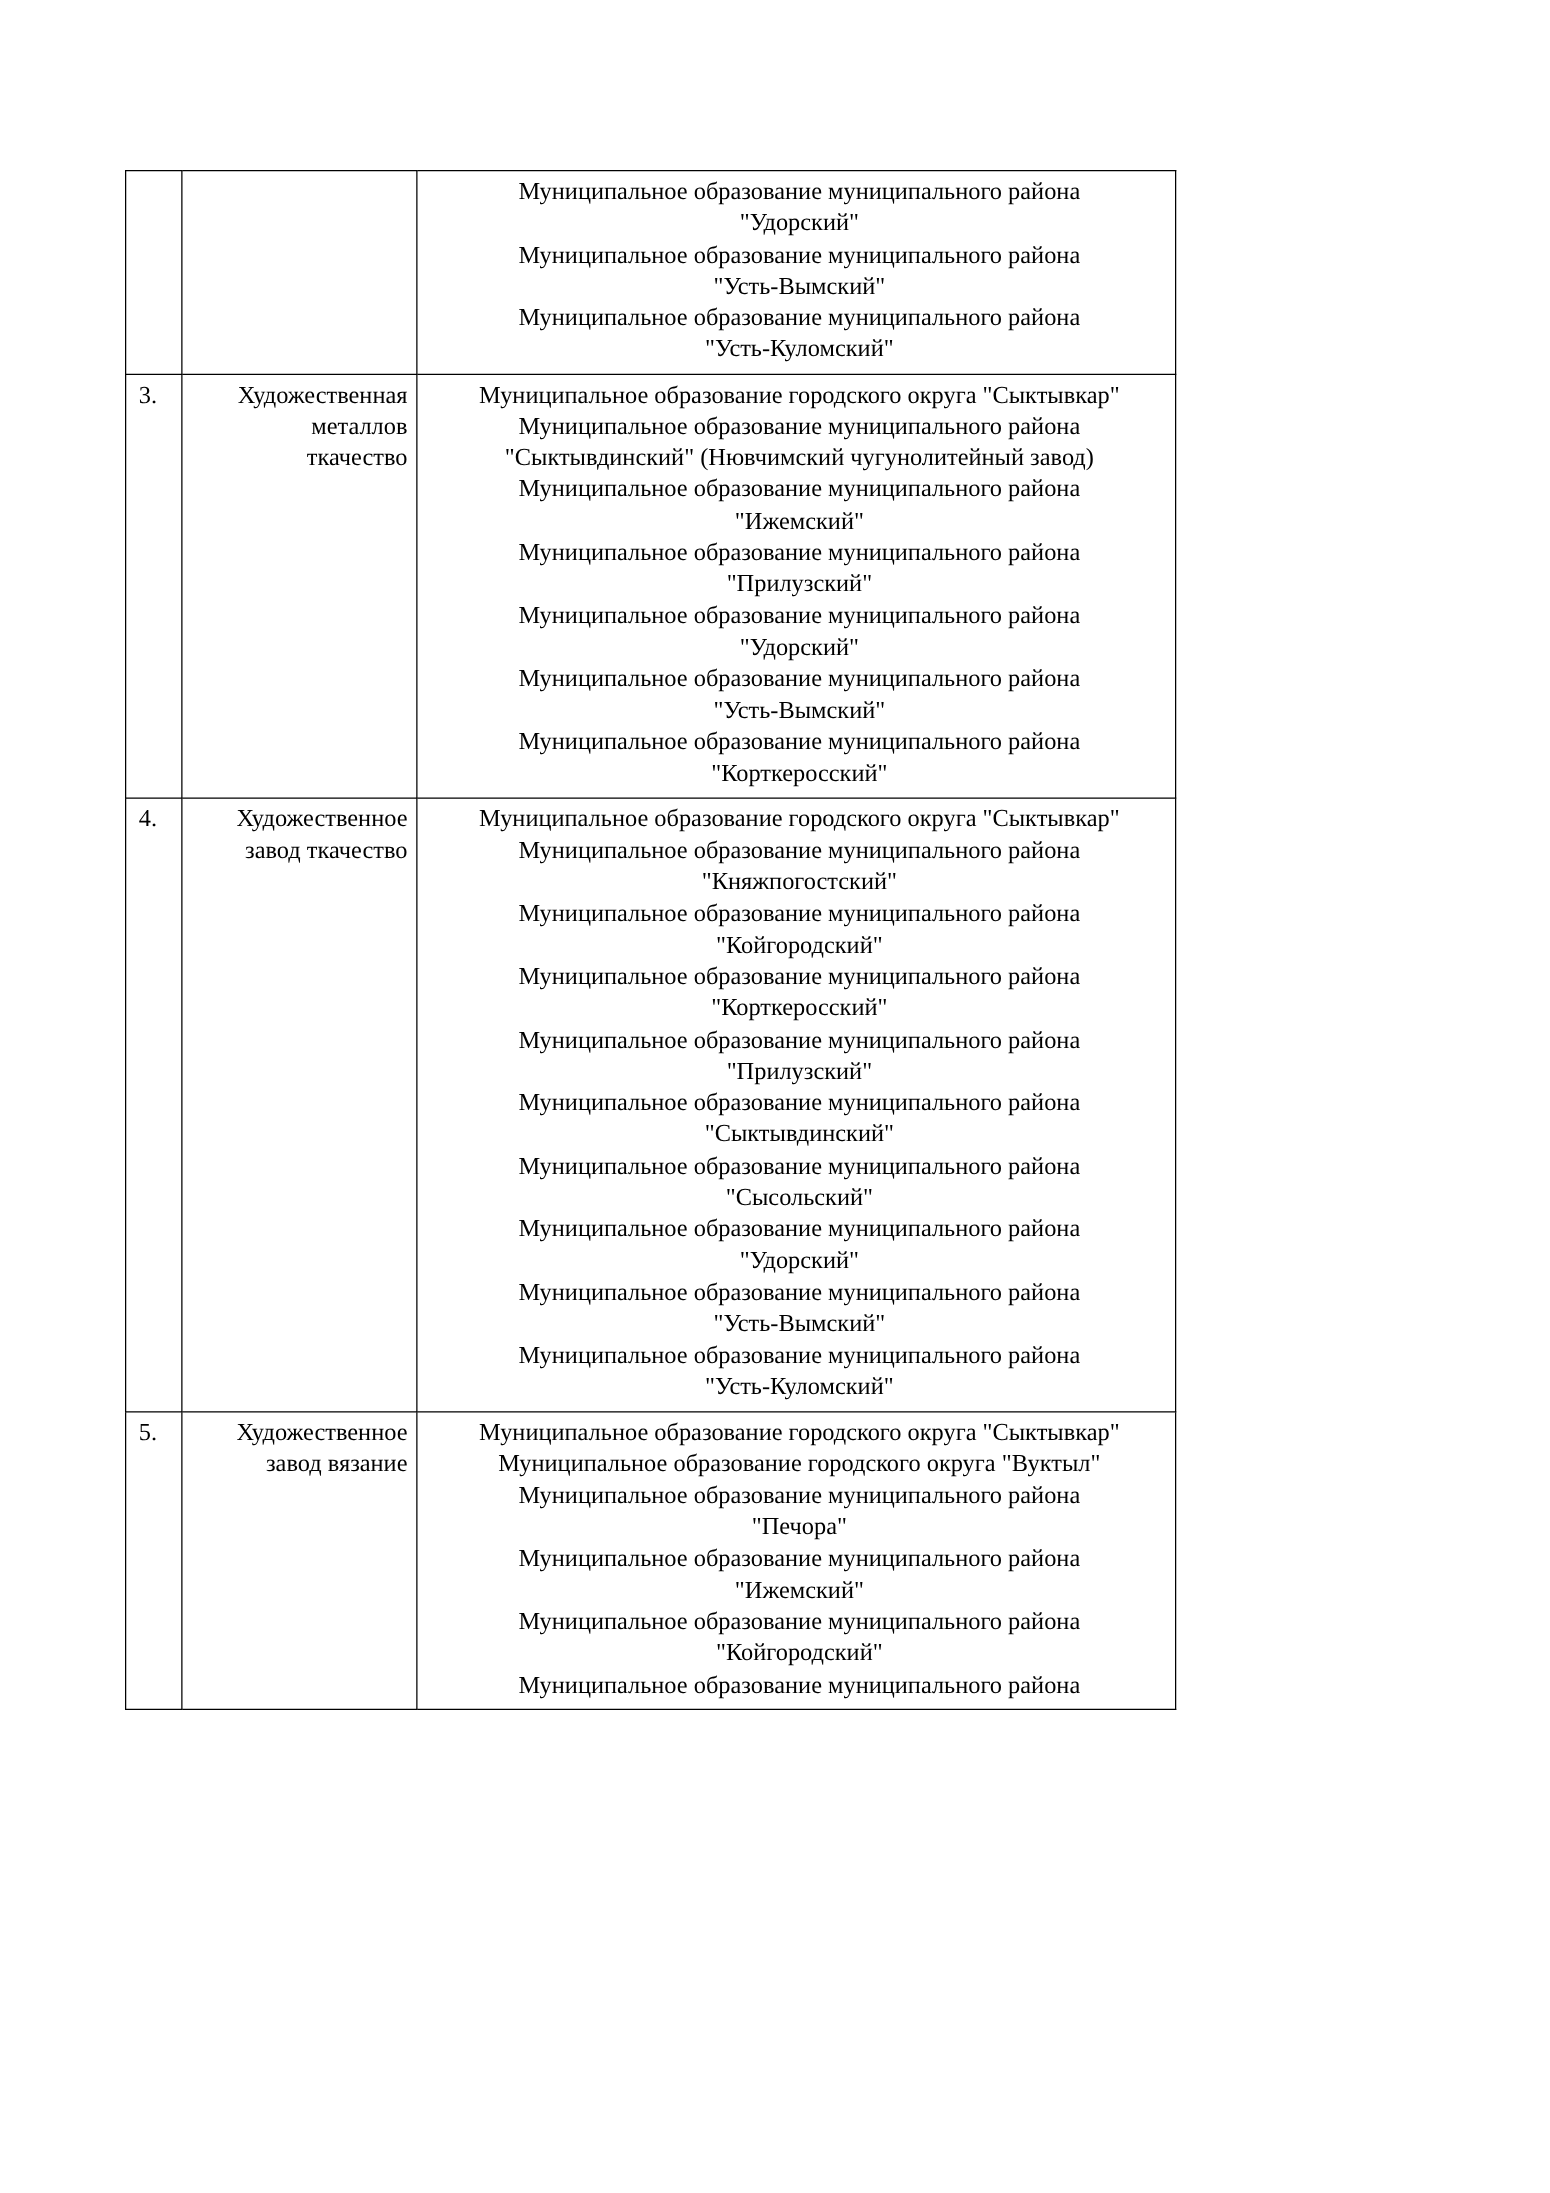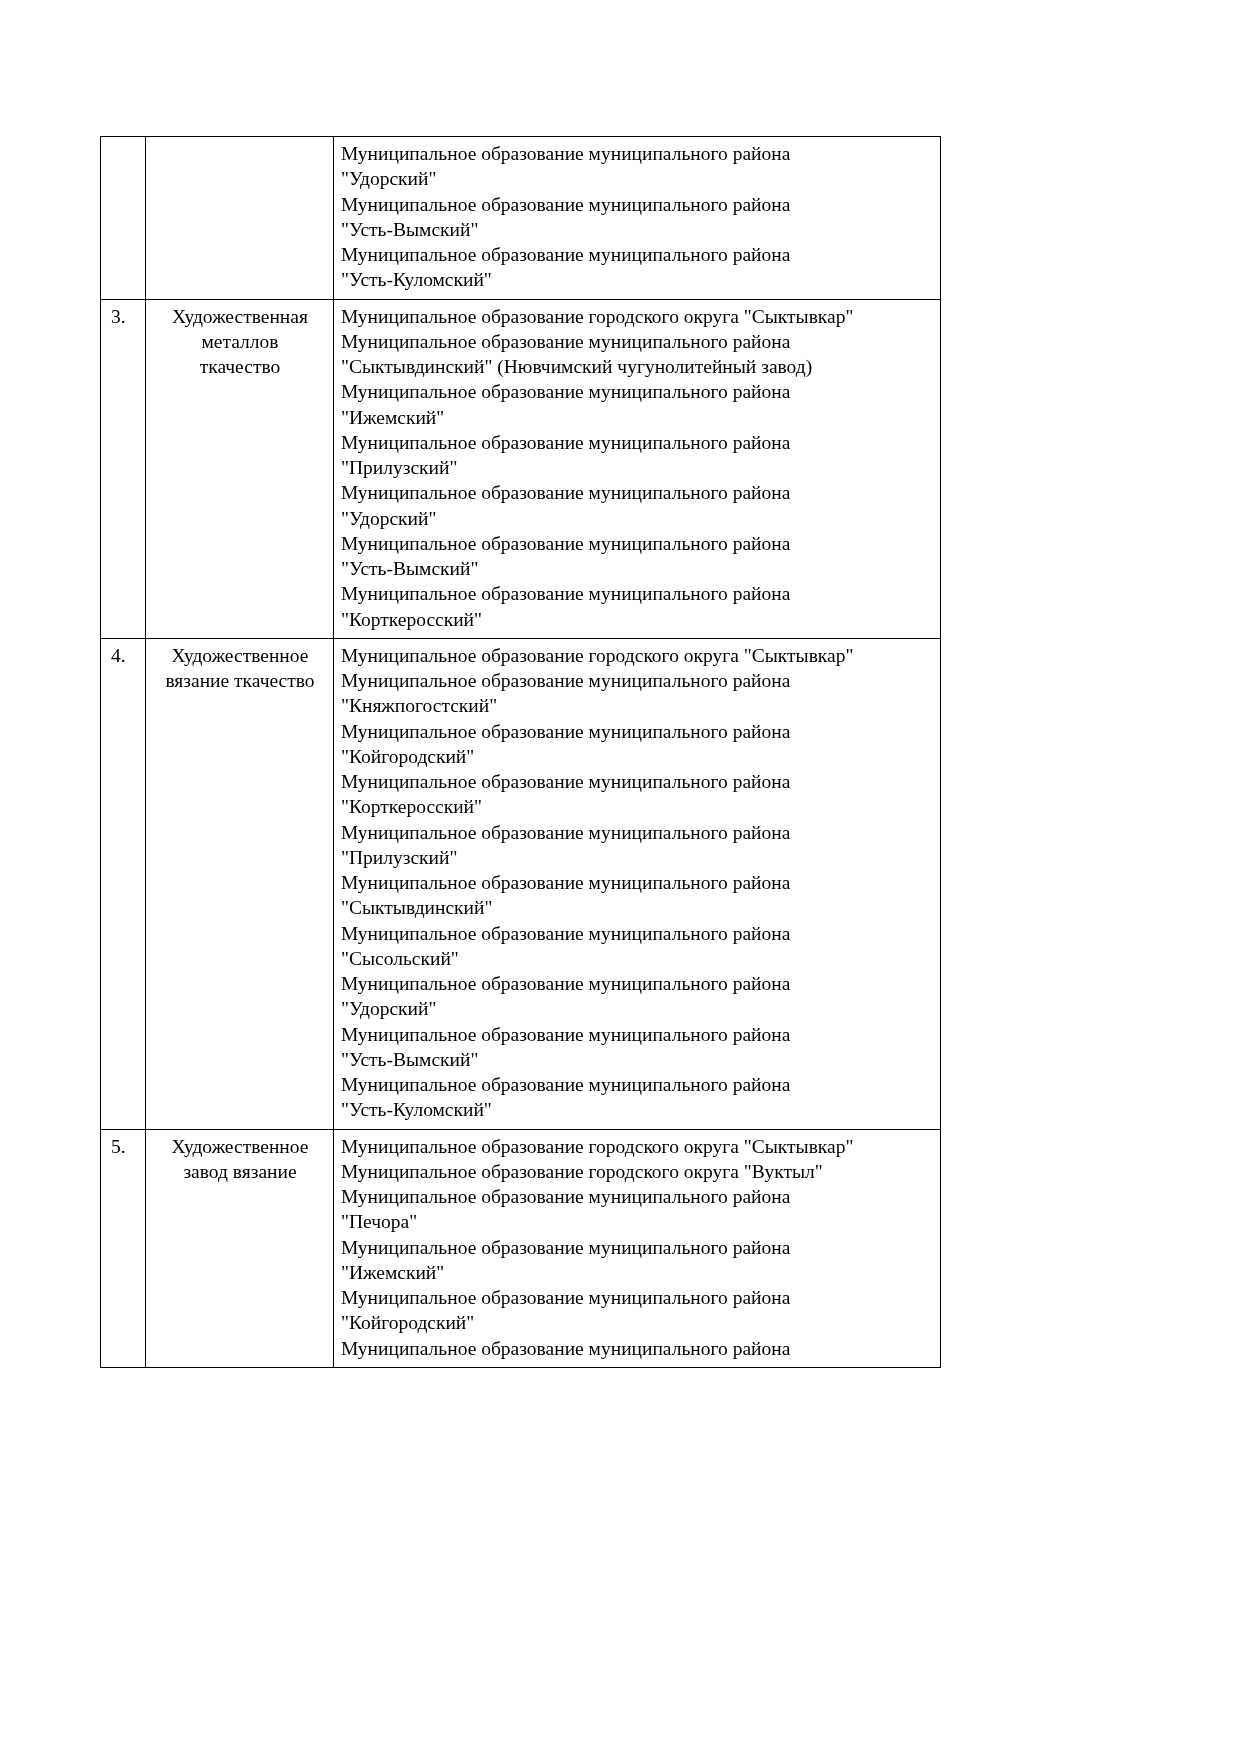--- a/index.html
+++ b/index.html
@@ -41,30 +41,31 @@
   }
   col.c-num   { width: 45px; }
   col.c-craft { width: 188px; }
   col.c-muni  { width: 607px; }
 
   td.num-cell {
     text-align: left;
     padding-left: 10px;
   }
   td.craft-cell {
-    text-align: center;
+    text-align: right;
   }
   td.muni-cell {
     text-align: left;
     white-space: pre-line;
     padding-left: 7px;
     padding-right: 2px;
   }
   .muni-line {
     display: block;
+    text-align: center;
   }
   .craft-line {
     display: block;
   }
 </style>
 </head>
 <body>
 
 <div class="page">
   <table class="doc-table">
@@ -85,21 +86,21 @@
             <span class="craft-line">Художественная</span>
             <span class="craft-line">металлов</span>
             <span class="craft-line">ткачество</span>
           </td>
         <td class="muni-cell"><span class="muni-line">Муниципальное образование городского округа "Сыктывкар"</span><span class="muni-line">Муниципальное образование муниципального района</span><span class="muni-line">"Сыктывдинский" (Нювчимский чугунолитейный завод)</span><span class="muni-line">Муниципальное образование муниципального района</span><span class="muni-line">"Ижемский"</span><span class="muni-line">Муниципальное образование муниципального района</span><span class="muni-line">"Прилузский"</span><span class="muni-line">Муниципальное образование муниципального района</span><span class="muni-line">"Удорский"</span><span class="muni-line">Муниципальное образование муниципального района</span><span class="muni-line">"Усть-Вымский"</span><span class="muni-line">Муниципальное образование муниципального района</span><span class="muni-line">"Корткеросский"</span></td>
       </tr>
       <tr>
         <td class="num-cell">4.</td>
         <td class="craft-cell">
             <span class="craft-line">Художественное</span>
-            <span class="craft-line">вязание ткачество</span>
+            <span class="craft-line">завод ткачество</span>
           </td>
         <td class="muni-cell"><span class="muni-line">Муниципальное образование городского округа "Сыктывкар"</span><span class="muni-line">Муниципальное образование муниципального района</span><span class="muni-line">"Княжпогостский"</span><span class="muni-line">Муниципальное образование муниципального района</span><span class="muni-line">"Койгородский"</span><span class="muni-line">Муниципальное образование муниципального района</span><span class="muni-line">"Корткеросский"</span><span class="muni-line">Муниципальное образование муниципального района</span><span class="muni-line">"Прилузский"</span><span class="muni-line">Муниципальное образование муниципального района</span><span class="muni-line">"Сыктывдинский"</span><span class="muni-line">Муниципальное образование муниципального района</span><span class="muni-line">"Сысольский"</span><span class="muni-line">Муниципальное образование муниципального района</span><span class="muni-line">"Удорский"</span><span class="muni-line">Муниципальное образование муниципального района</span><span class="muni-line">"Усть-Вымский"</span><span class="muni-line">Муниципальное образование муниципального района</span><span class="muni-line">"Усть-Куломский"</span></td>
       </tr>
       <tr>
         <td class="num-cell">5.</td>
         <td class="craft-cell">
             <span class="craft-line">Художественное</span>
             <span class="craft-line">завод вязание</span>
           </td>
         <td class="muni-cell"><span class="muni-line">Муниципальное образование городского округа "Сыктывкар"</span><span class="muni-line">Муниципальное образование городского округа "Вуктыл"</span><span class="muni-line">Муниципальное образование муниципального района</span><span class="muni-line">"Печора"</span><span class="muni-line">Муниципальное образование муниципального района</span><span class="muni-line">"Ижемский"</span><span class="muni-line">Муниципальное образование муниципального района</span><span class="muni-line">"Койгородский"</span><span class="muni-line">Муниципальное образование муниципального района</span></td>

